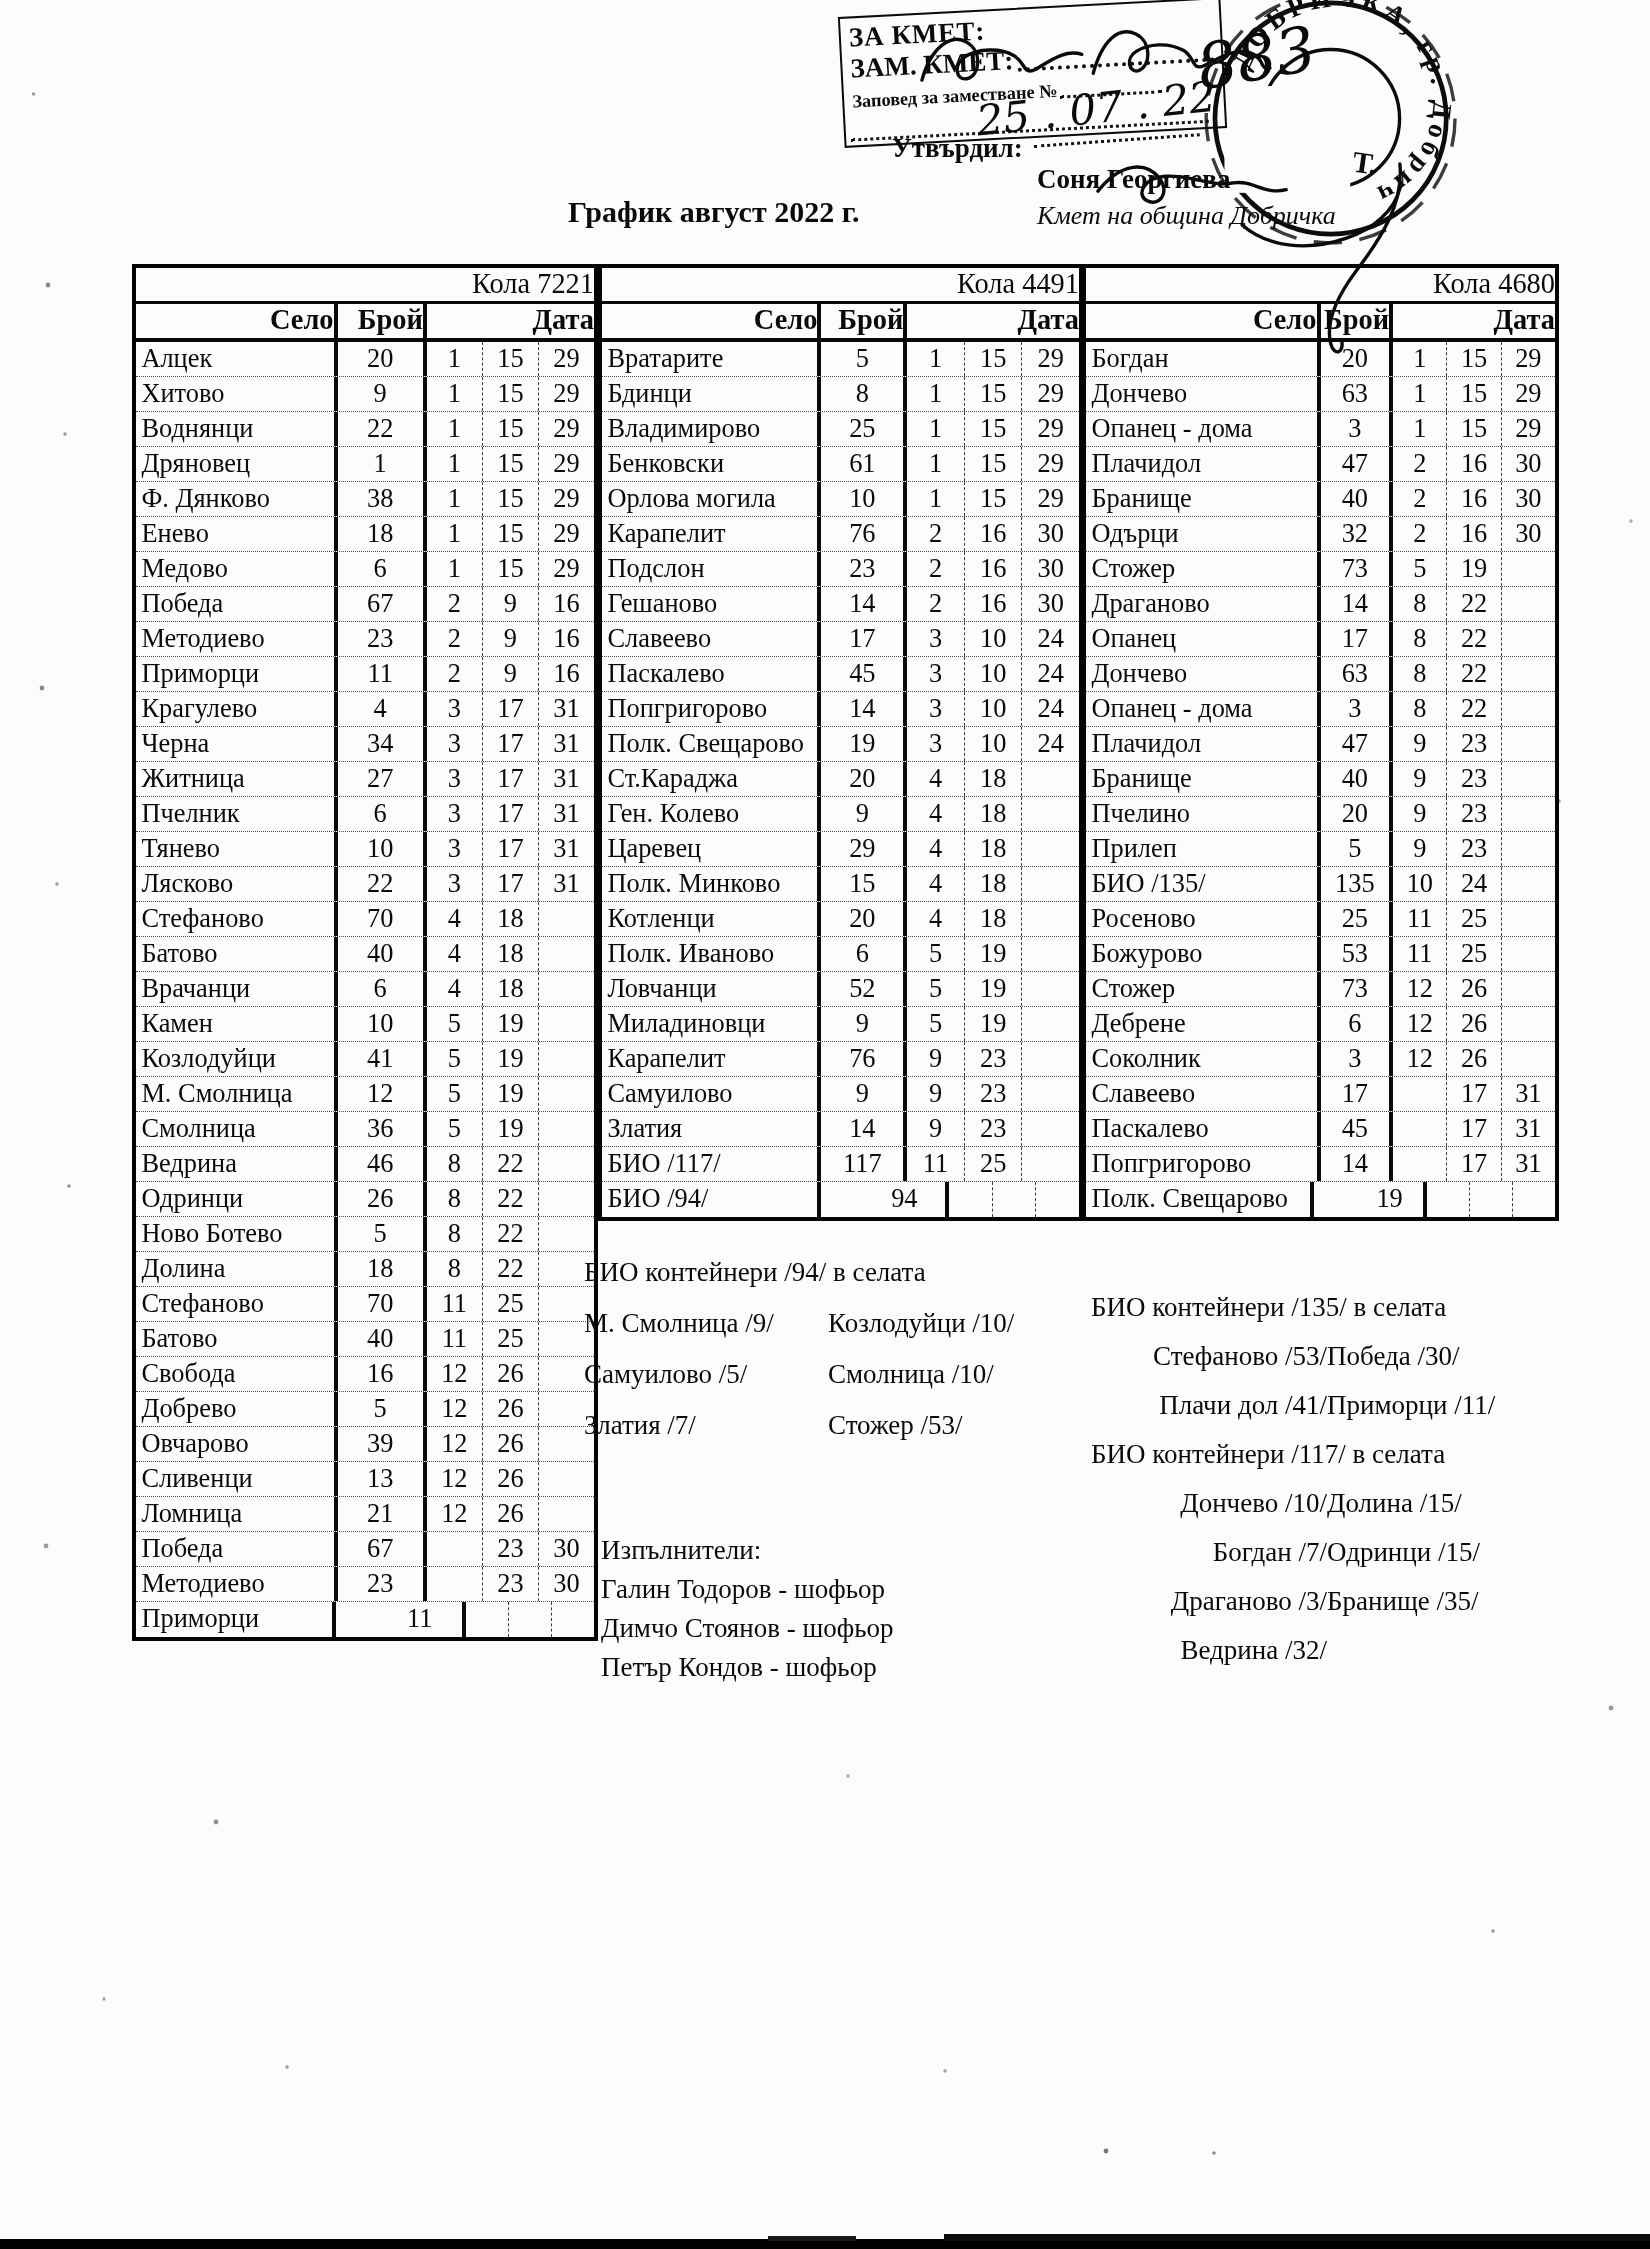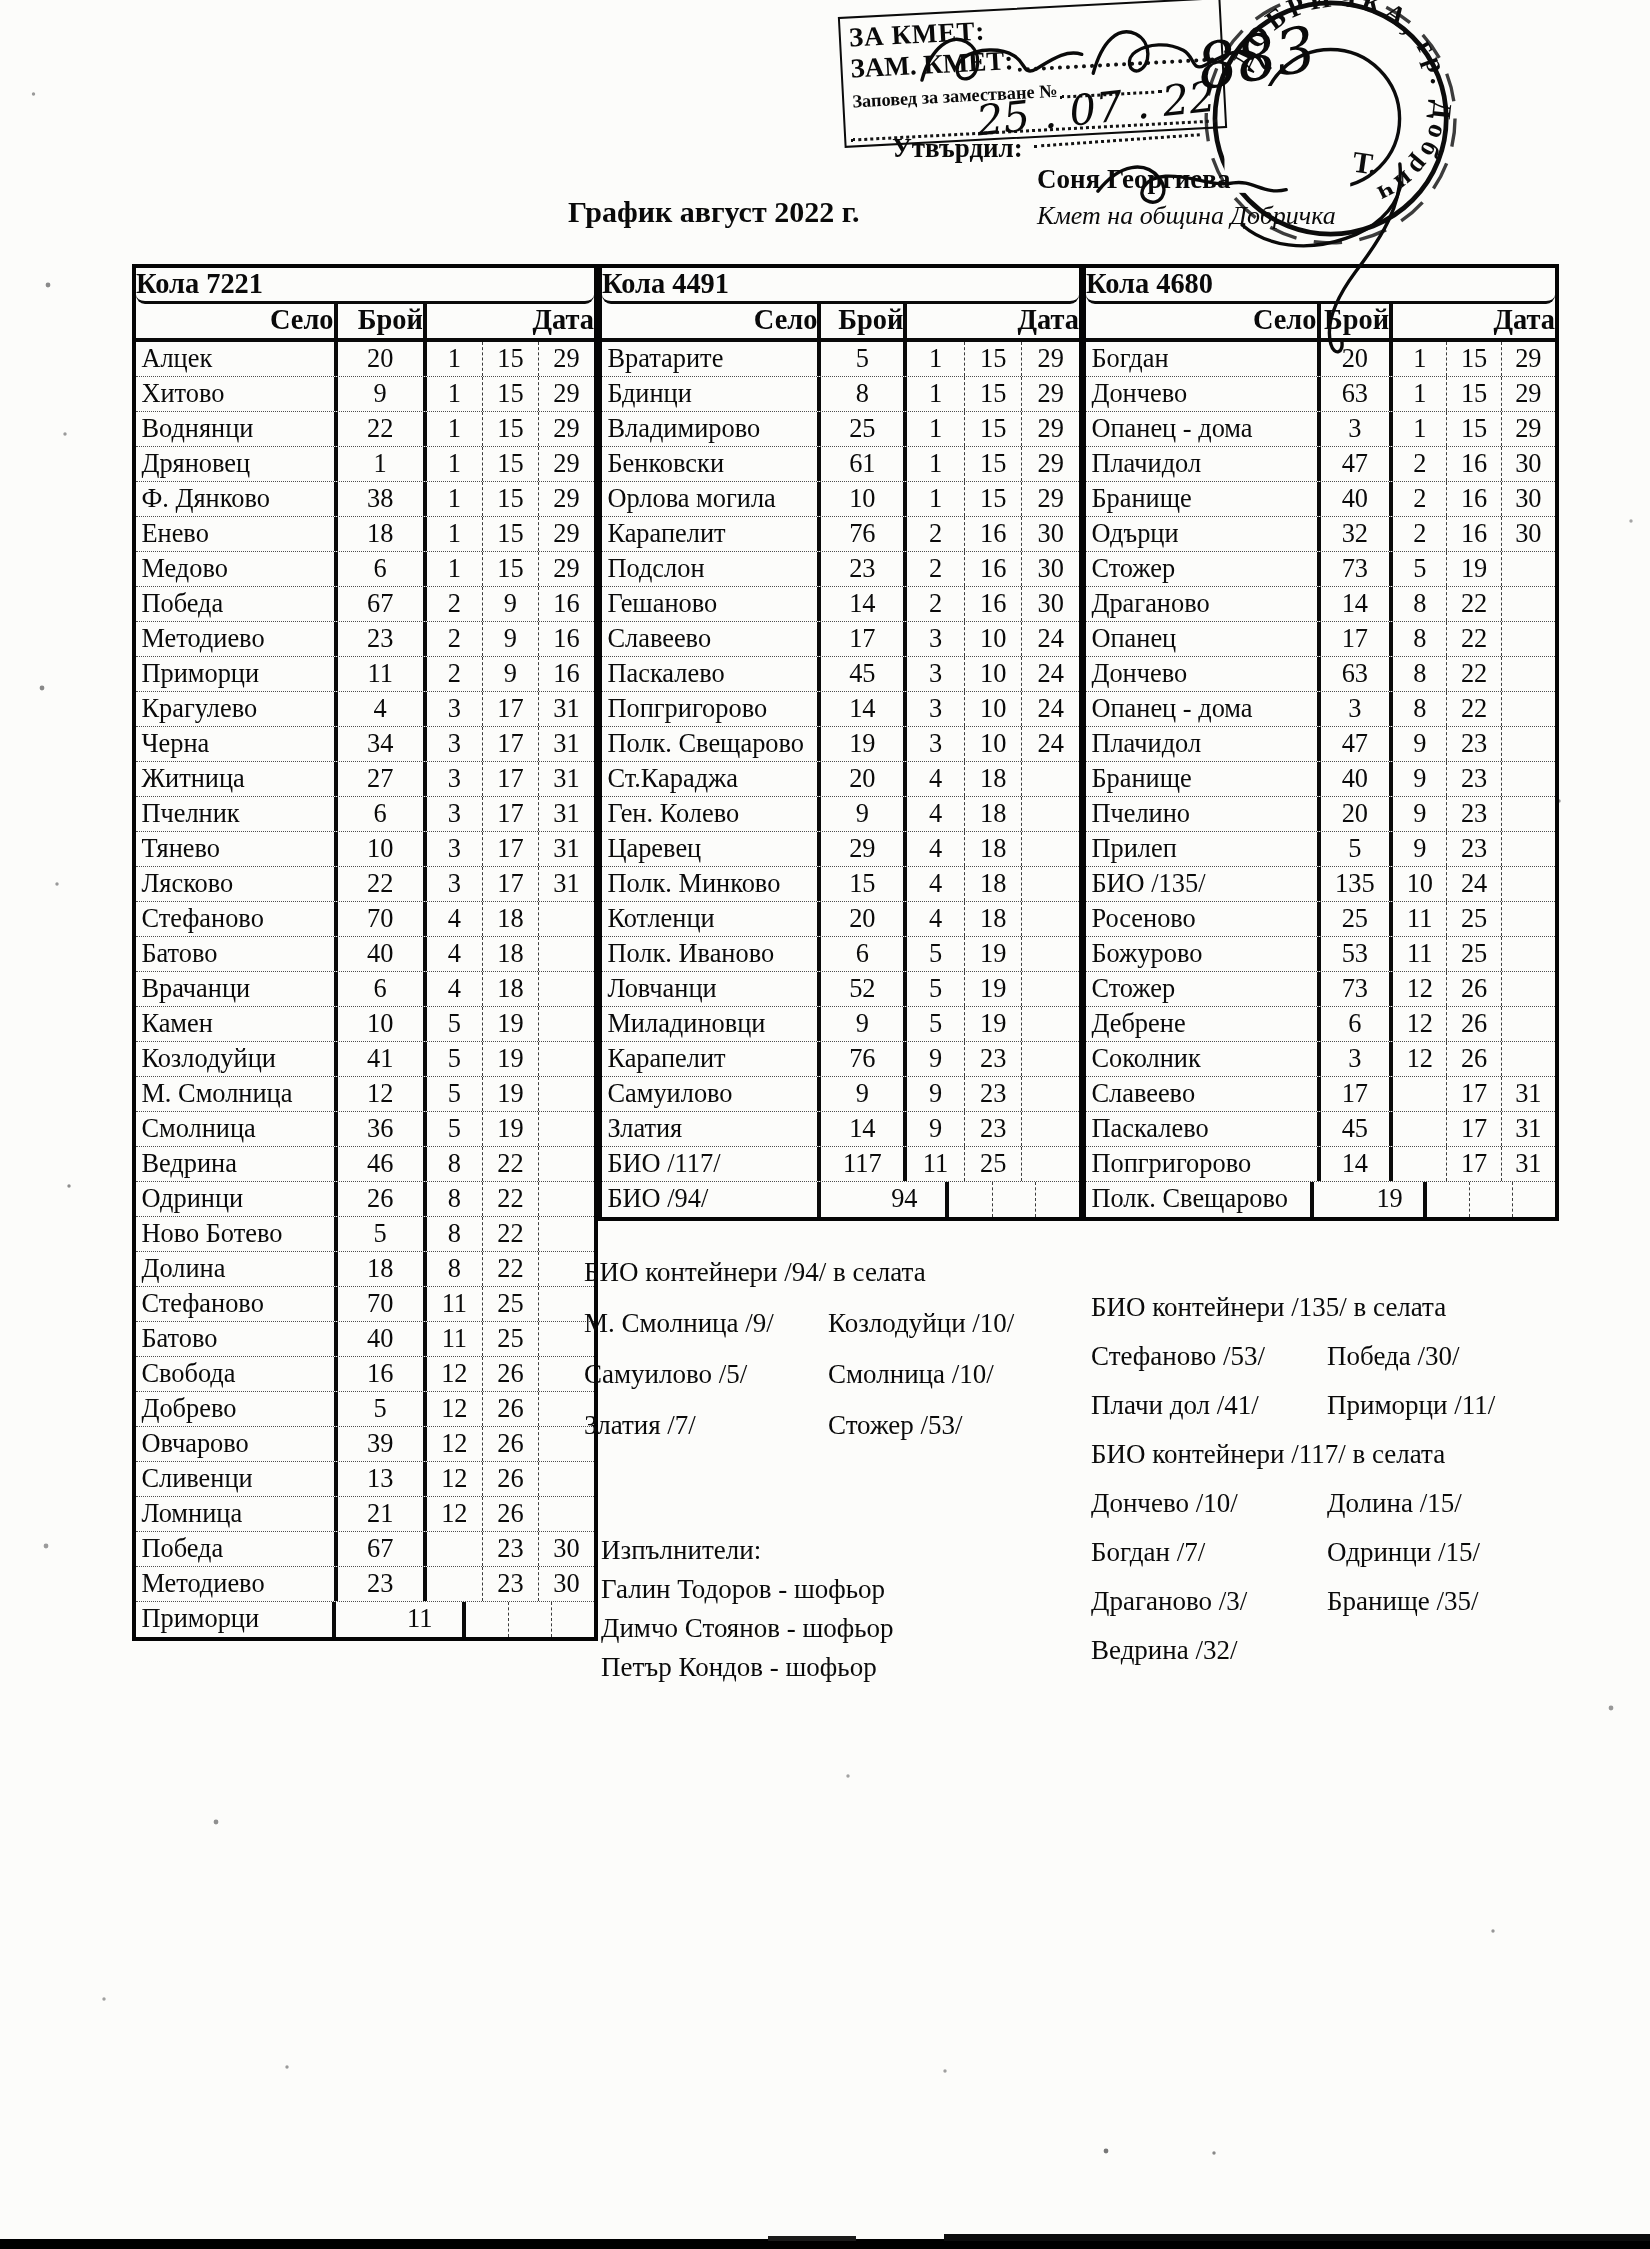--- a/index.html
+++ b/index.html
@@ -24,43 +24,43 @@
   .doc-title{left:568px;top:195px;font-size:30px;font-weight:bold;z-index:3;}
 
   .stamp-svg{left:1185px;top:-10.2px;z-index:4;}
   .sign-svg{left:0;top:0;z-index:30;pointer-events:none;}
 
   
   .group{position:absolute;top:264px;border:4.1px solid #050505;box-sizing:border-box;background:transparent;z-index:2;}
   .g1{left:132px;width:466px;}
   .g2{left:598px;width:485px;}
   .g3{left:1082px;width:477px;}
-  .g-title{height:32.5px;line-height:31px;text-align:left;font-size:28.4px;font-weight:bold;
-           border-bottom:3.4px solid #0a0a0a;border-radius:9px;}
+  .g-title{height:32.5px;line-height:31px;text-align:right;font-size:28.4px;font-weight:normal;
+           border-bottom:3.4px solid #0a0a0a;}
   .g-cols{display:flex;height:34px;line-height:31px;font-size:28.4px;font-weight:bold;border-bottom:4.1px solid #0a0a0a;}
   .g-cols .hc{box-sizing:border-box;text-align:right;}
   .g-body{}
   .g-row{display:flex;height:35px;line-height:33px;font-size:26.4px;border-bottom:1.4px dotted #4f4f4f;box-sizing:border-box;}
   .g-row:last-child{border-bottom:none;gap:42px;}
   .cell{box-sizing:border-box;overflow:hidden;white-space:nowrap;}
   .c-selo{padding-left:5.4px;border-right:4.1px solid #0a0a0a;}
   .c-broi{text-align:center;border-right:4.1px solid #0a0a0a;}
   .c-d{flex:1 1 0;text-align:center;}
   .c-d1,.c-d2{border-right:1.4px dashed #3c3c3c;}
   .g1 .c-selo{width:44%;} .g1 .c-broi{width:19.5%;}
   .g2 .c-selo{width:46%;} .g2 .c-broi{width:18%;}
   .g3 .c-selo{width:50%;} .g3 .c-broi{width:15.5%;}
   .hc-date{flex:1;}
 
   
   .notes{position:absolute;font-size:27px;z-index:2;}
   .notes-mid{left:584px;top:1247px;width:501px;}
   .notes-right{left:1091px;top:1283px;width:474px;}
   .note-line{height:51px;line-height:51px;display:flex;white-space:nowrap;}
-  .notes-right .note-line{height:49px;line-height:49px;}
+  .notes-right .note-line{height:49px;line-height:49px;text-align:right;}
   .note-title{font-size:27px;}
   .nc1{width:244px;} .notes-right .nc1{width:236px;}
 
   .executors{left:601px;top:1531px;font-size:27px;line-height:39px;z-index:2;white-space:nowrap;}
 
   
   .noise{left:0;top:0;width:2px;height:2px;border-radius:50%;background:transparent;z-index:1;
     box-shadow:47px 284px 0 1.4px #8a8a8a,64px 433px 0 0.7px #9a9a9a,41px 687px 0 1.4px #888,
       56px 883px 0 0.7px #999,68px 1185px 0 0.7px #8d8d8d,45px 1545px 0 1.4px #9b9b9b,
       215px 1821px 0 1.4px #8f8f8f,103px 1998px 0 0.7px #a0a0a0,1558px 800px 0 0.7px #909090,

